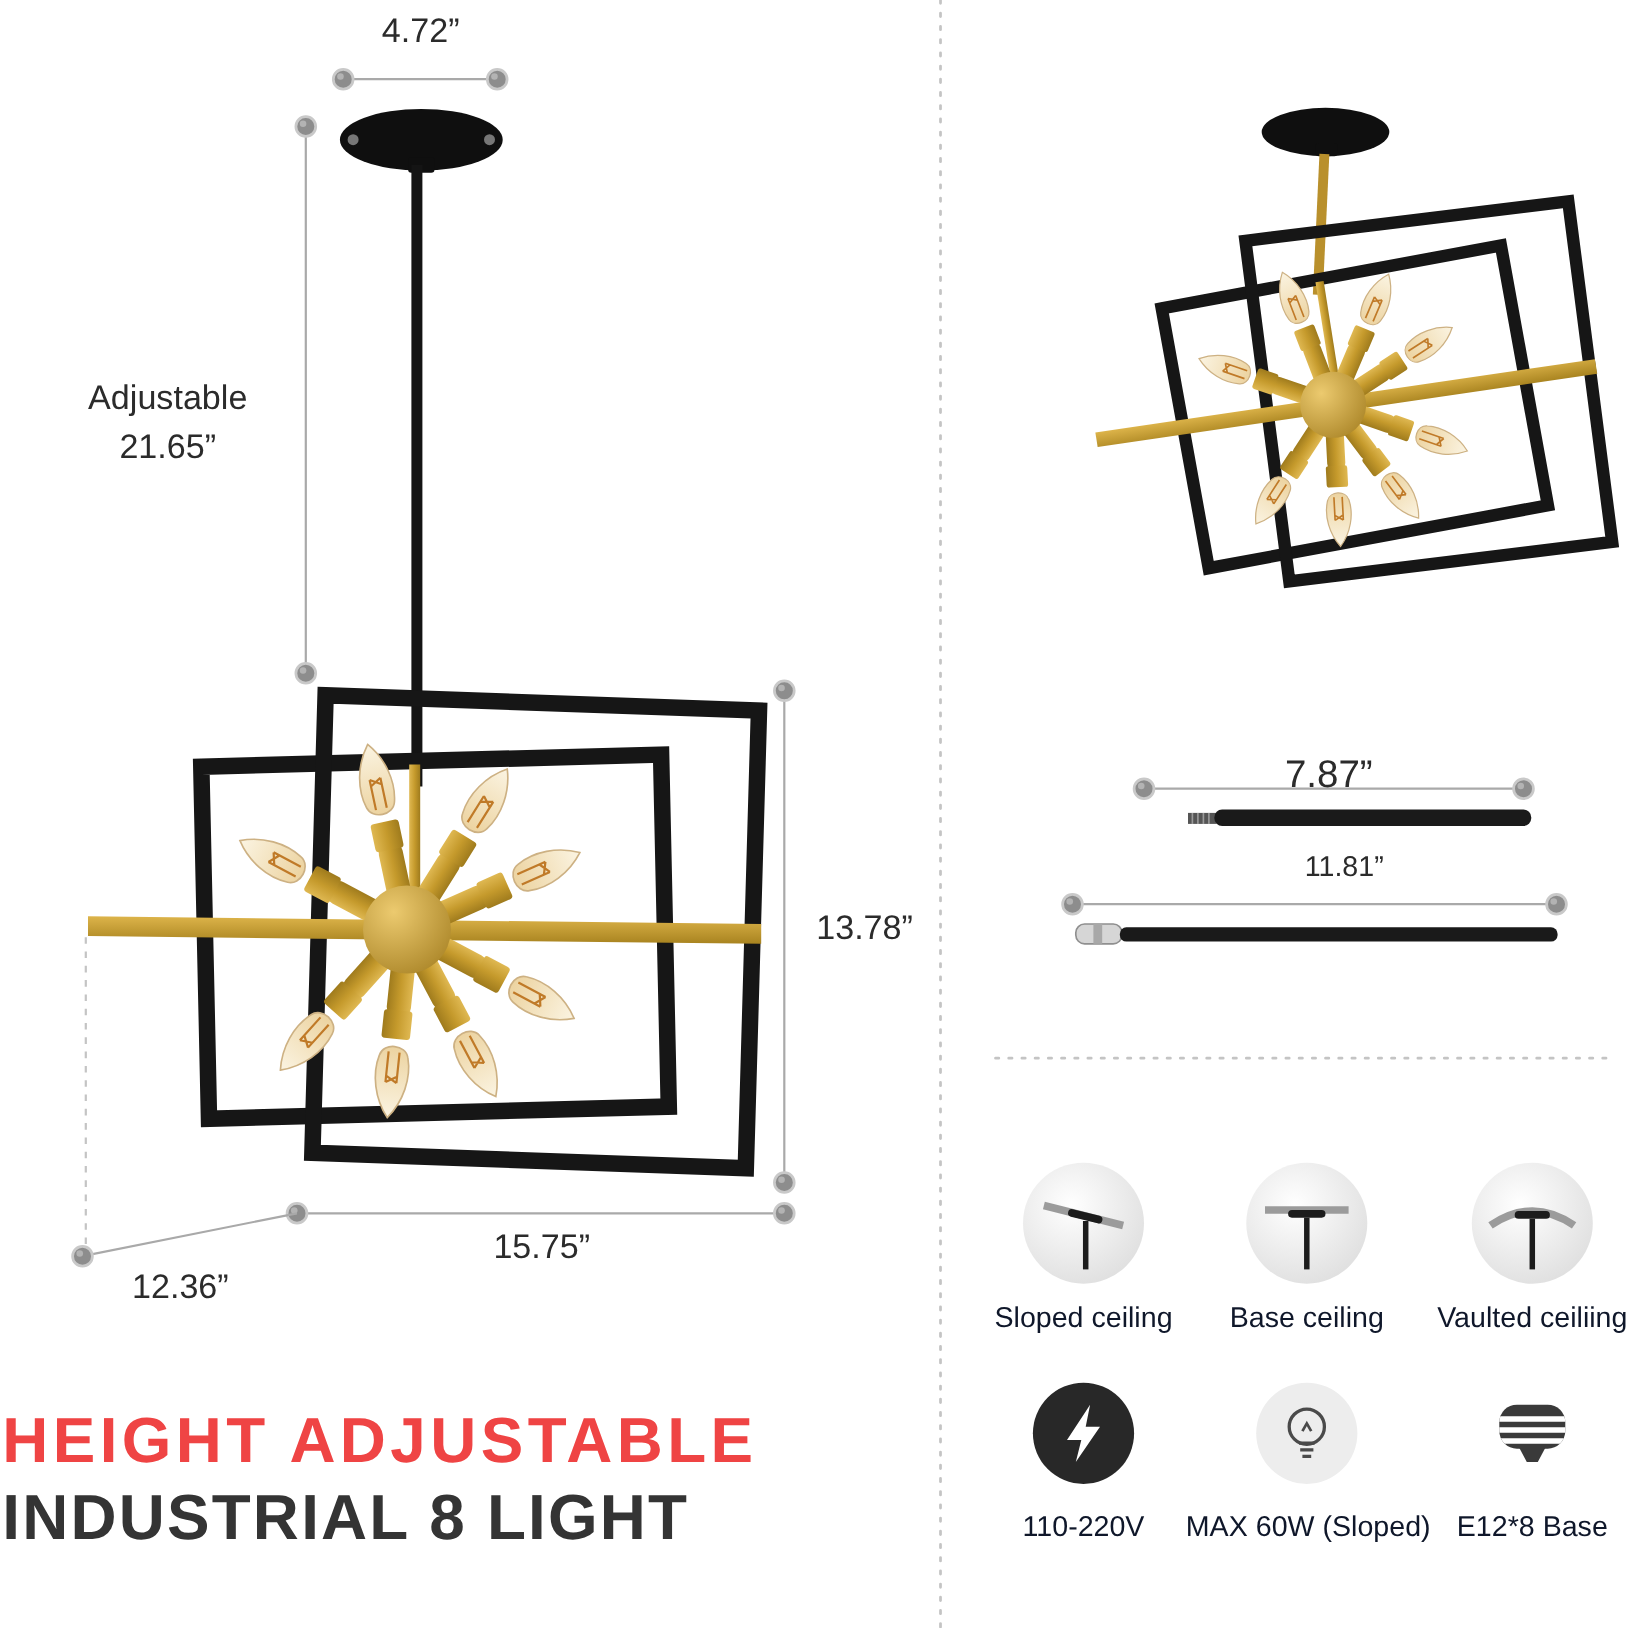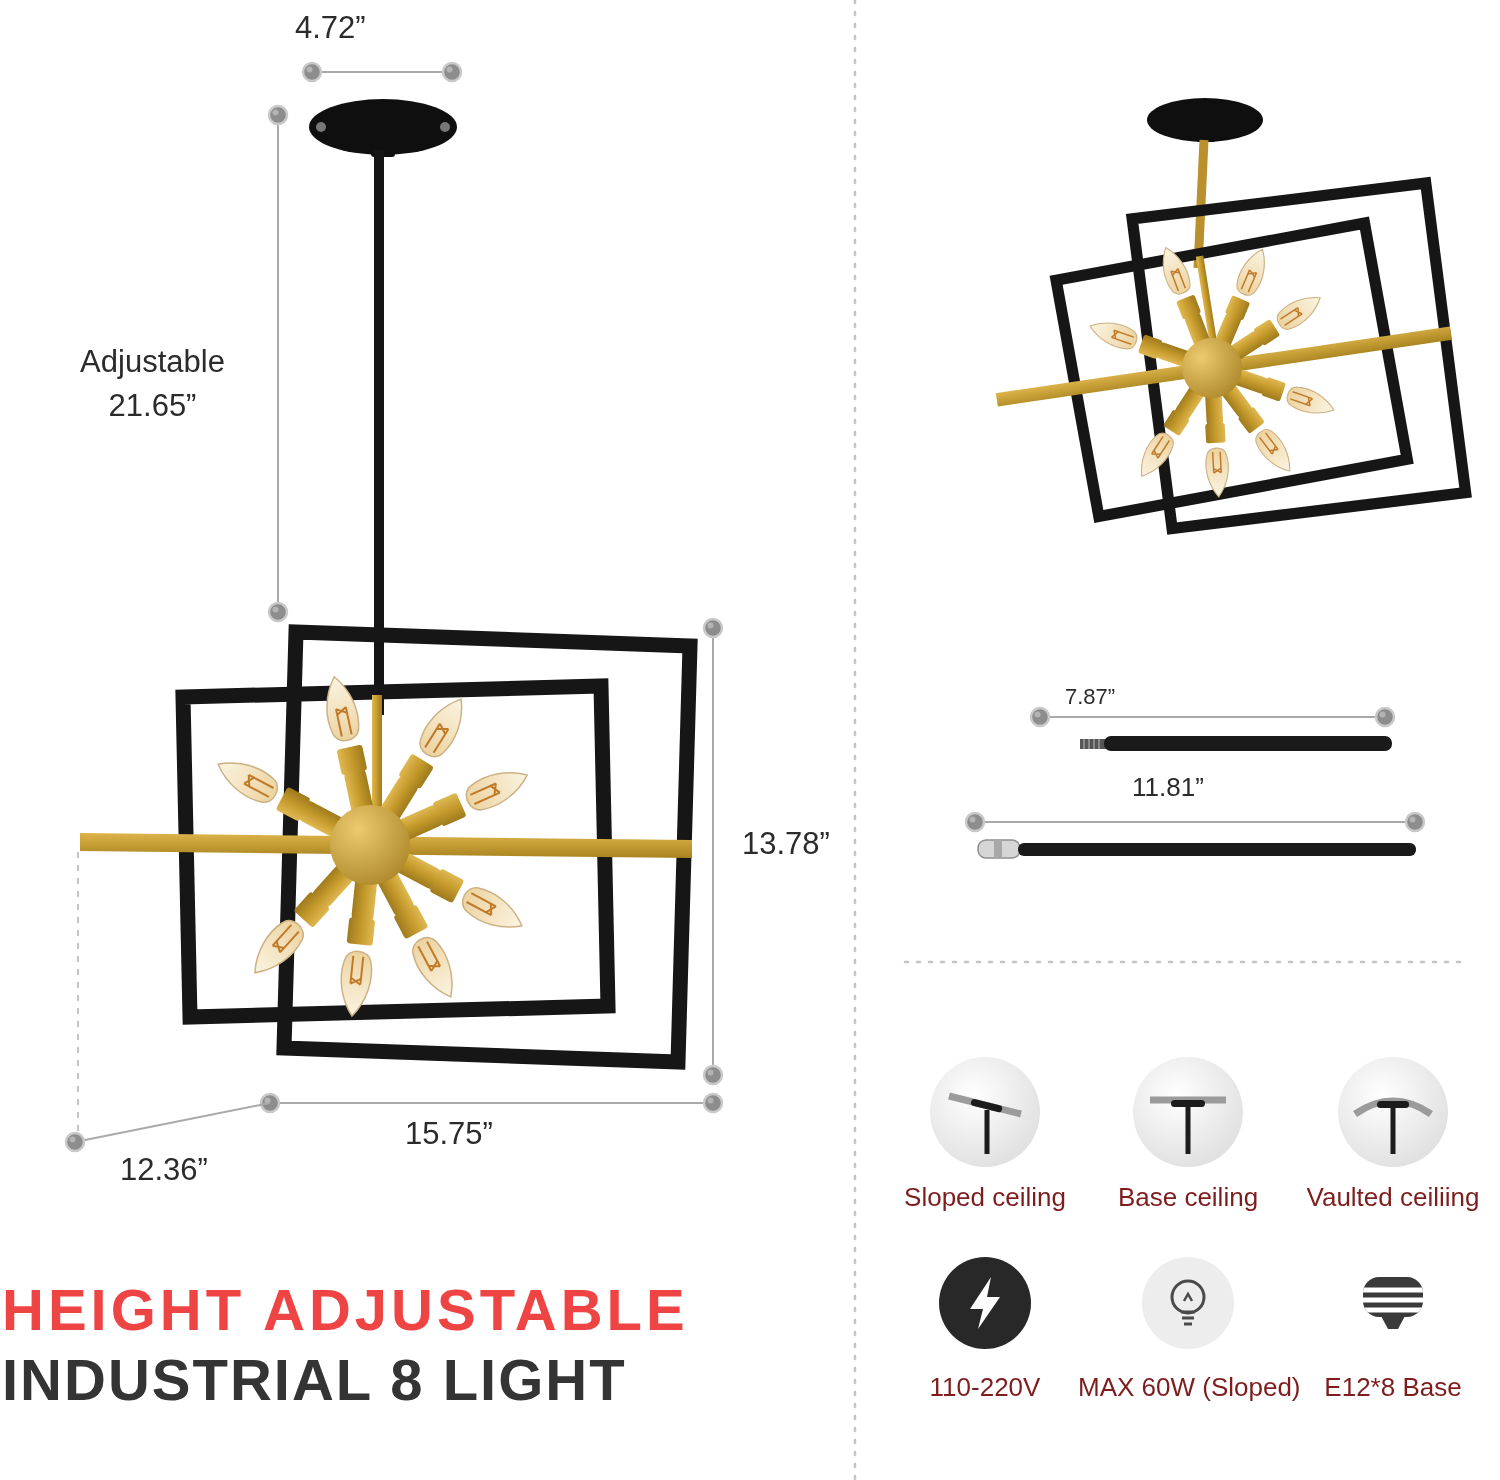--- a/index.html
+++ b/index.html
@@ -1,23 +1,23 @@
 <!DOCTYPE html>
 <html><head>
 <meta charset="utf-8">
 <style>
   *{margin:0;padding:0;box-sizing:border-box}
   html,body{background:#ffffff}
   body{font-family:"Liberation Sans",sans-serif;-webkit-font-smoothing:antialiased}
   .sheet{position:relative;width:1500px;height:1480px;background:#ffffff;overflow:hidden}
   svg.layer{position:absolute;left:0;top:0;display:block}
   .dim{position:absolute;color:#2b2b2b;font-size:31px;font-weight:500;white-space:nowrap}
-  .center{}
+  .center{text-align:center}
   .rightal{text-align:center}
-  .lbl{position:absolute;color:#7f1d1d;font-size:26px;text-align:center;width:220px;white-space:nowrap}
+  .lbl{position:absolute;color:#0f172a;font-size:26px;text-align:center;width:220px;white-space:nowrap}
   .headline1{position:absolute;left:2px;top:1276px;font-size:58px;font-weight:600;letter-spacing:4px;color:#ef4444;white-space:nowrap}
   .headline2{position:absolute;left:2px;top:1346px;font-size:58px;font-weight:800;letter-spacing:2px;color:#343434;white-space:nowrap}
 </style>
 </head>
 <body>
 
 <div class="sheet">
 
   <svg class="layer" width="1500" height="1480" viewBox="0 0 1500 1480">
     <defs>
@@ -201,21 +201,21 @@
 
   <div class="dim" style="left:742px;top:826px">13.78”</div>
 
   <div class="dim center" style="left:405px;top:1116px;width:175px">15.75”</div>
 
   <div class="dim" style="left:120px;top:1152px">12.36”</div>
 
   <div class="headline1">HEIGHT ADJUSTABLE</div>
   <div class="headline2">INDUSTRIAL 8 LIGHT</div>
 
-  <div class="dim center" style="left:1065px;top:684px;width:180px;font-size:22px">7.87”</div>
+  <div class="dim center" style="left:1118px;top:684px;width:180px;font-size:35px">7.87”</div>
   <div class="dim center" style="left:1132px;top:772px;width:180px;font-size:26px">11.81”</div>
 
   <div class="lbl" style="left:875px;top:1182px">Sloped ceiling</div>
   <div class="lbl" style="left:1078px;top:1182px">Base ceiling</div>
   <div class="lbl" style="left:1283px;top:1182px">Vaulted ceiliing</div>
 
   <div class="lbl" style="left:875px;top:1372px">110-220V</div>
   <div class="lbl" style="left:1078px;top:1372px">MAX 60W (Sloped)</div>
   <div class="lbl" style="left:1283px;top:1372px">E12*8 Base</div>
 

